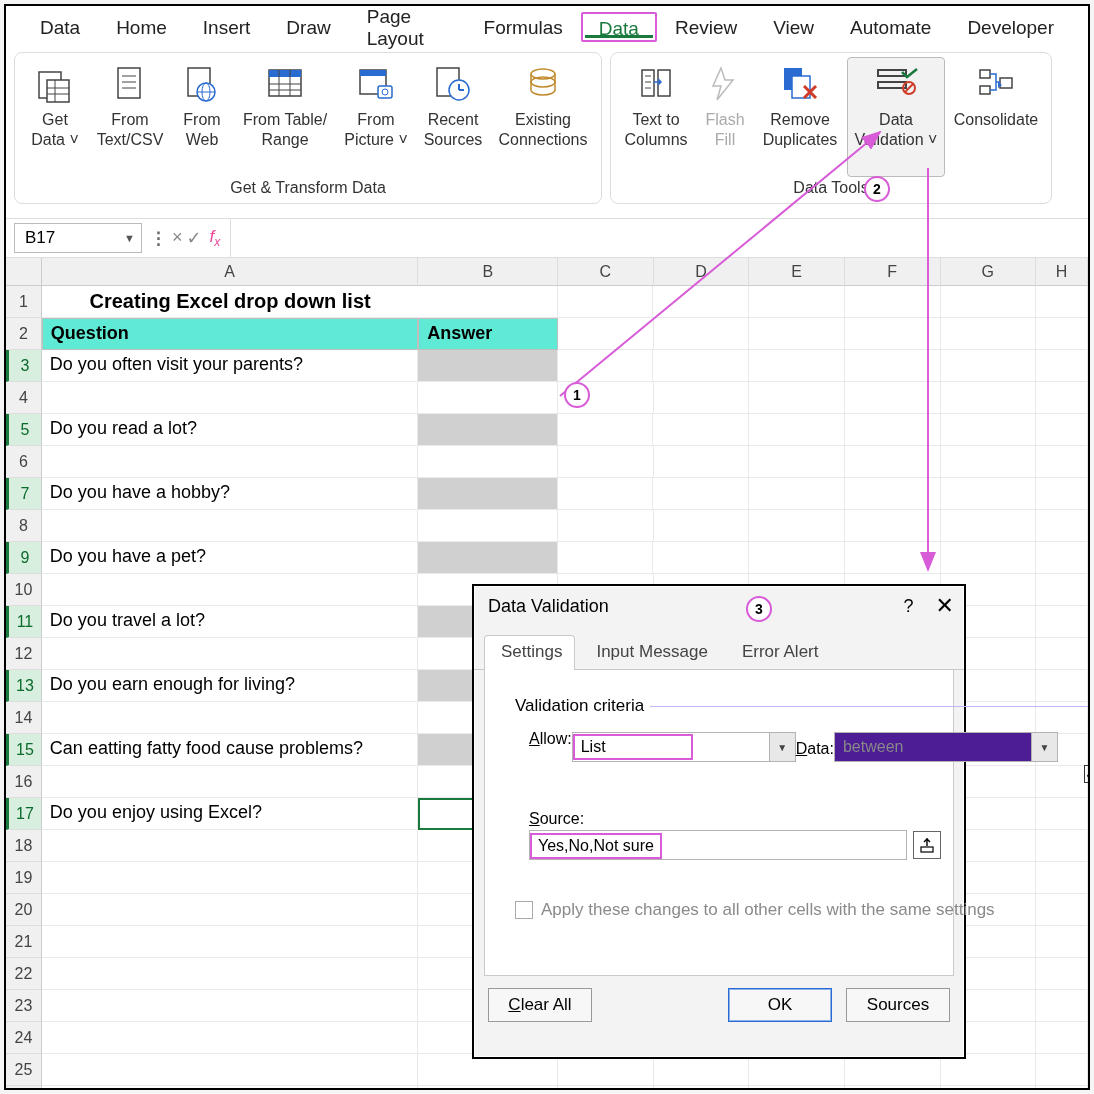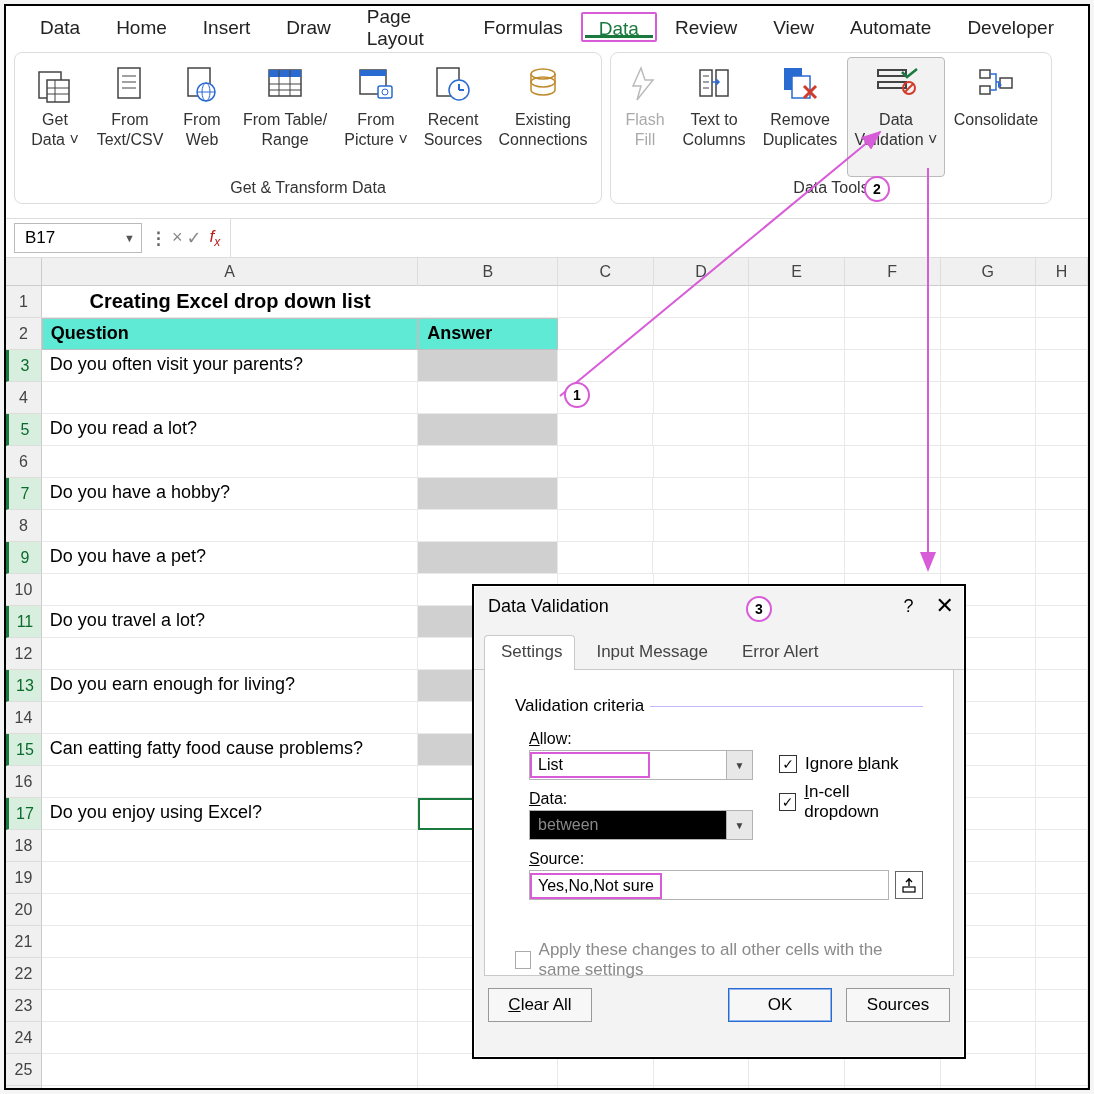--- a/index.html
+++ b/index.html
@@ -116,21 +116,21 @@
     height: 30px;
     display: flex;
     align-items: center;
     justify-content: space-between;
     padding: 0 6px 0 10px;
     font-size: 17px;
   }
   .nb-drop { font-size: 11px; color: #555; }
   .fbar .dots { width: 16px; text-align: center; color: #666; font-weight: bold; }
   .fbar .fx-btns { display: flex; gap: 4px; align-items: center; color: #888; padding: 0 6px; }
-  .fbar .fx-txt { font-style: italic; font-size: 17px; color: #b91c1c; padding: 0 4px; }
+  .fbar .fx-txt { font-style: italic; font-size: 17px; color: #ec4899; padding: 0 4px; }
   .fbar .formula {
     flex: 1;
     border-left: 1px solid #ddd;
     height: 100%;
     padding: 6px 10px;
     font-size: 17px;
   }
   
   .sheet {
     position: relative;
@@ -262,33 +262,33 @@
   }
   legend {
     font-size: 17px;
     padding: 0 6px 0 0;
   }
   .fldrow {
     display: flex;
     margin: 6px 0 2px 14px;
     align-items: center;
   }
-  .fldcol { display: flex; flex-direction: column; }
+  .fldcol { display: flex; flex-direction: row; }
   .fldlbl { font-size: 16px; }
   .selectbox {
     width: 224px;
     height: 30px;
     border: 1px solid #b3b3b3;
     display: flex;
     align-items: center;
     justify-content: space-between;
     background: #fff;
     margin-top: 2px;
   }
-  .selectbox.dis { background: #000000; color: #888; }
+  .selectbox.dis { background: #4c1d95; color: #888; }
   .selectbox .sv { padding: 0 8px; font-size: 16px; }
   .selectbox .dd {
     width: 26px; height: 100%;
     background: #e8e8e8;
     border-left: 1px solid #b3b3b3;
     display: flex; align-items: center; justify-content: center;
     font-size: 10px; color: #444;
   }
   .selectbox.hl .sv {
     border: 2px solid #d85bd8;
@@ -483,46 +483,46 @@
             </div>
           <div style="white-space:pre-line">Existing
 Connections</div>
         </div>
       </div>
       <div class="group-label">Get &amp; Transform Data</div>
     </div>
 
     <div class="ribbongroup">
       <div class="btns">
-        <div class="ribbonbtn disabled" style="width:56px">
-          <div class="ico">
-              <span>
-            <svg width="40" height="40">
-                  <path d="M16 4 l-8 18 h8 l-4 14 l16 -20 h-8 z" fill="none" stroke="#bbb" stroke-width="1.5"></path>
-                </svg>
-          </span>
-            </div>
-          <div style="white-space:pre-line">Flash
-Fill</div>
-        </div>
         <div class="ribbonbtn" style="width:78px">
           <div class="ico">
               <span>
             <svg width="40" height="40">
                   <rect x="6" y="6" width="12" height="26" fill="none" stroke="#444" stroke-width="1.5"></rect>
                   <rect x="22" y="6" width="12" height="26" fill="none" stroke="#444" stroke-width="1.5"></rect>
                   <path d="M18 18 h6 m-2 -3 l3 3 l-3 3" fill="none" stroke="#2a6bd1" stroke-width="1.5"></path>
                   <line x1="9" y1="12" x2="15" y2="12" stroke="#444"></line>
                   <line x1="9" y1="18" x2="15" y2="18" stroke="#444"></line>
                   <line x1="9" y1="24" x2="15" y2="24" stroke="#444"></line>
                 </svg>
           </span>
             </div>
           <div style="white-space:pre-line">Text to
 Columns</div>
+        </div>
+        <div class="ribbonbtn disabled" style="width:56px">
+          <div class="ico">
+              <span>
+            <svg width="40" height="40">
+                  <path d="M16 4 l-8 18 h8 l-4 14 l16 -20 h-8 z" fill="none" stroke="#bbb" stroke-width="1.5"></path>
+                </svg>
+          </span>
+            </div>
+          <div style="white-space:pre-line">Flash
+Fill</div>
         </div>
         <div class="ribbonbtn" style="width:90px">
           <div class="ico">
               <span>
             <svg width="40" height="40">
                   <rect x="4" y="4" width="18" height="22" fill="#2a6bd1"></rect>
                   <rect x="12" y="12" width="18" height="22" fill="#fff" stroke="#2a6bd1" stroke-width="1.5"></rect>
                   <line x1="24" y1="22" x2="36" y2="34" stroke="#d13c2a" stroke-width="3"></line>
                   <line x1="36" y1="22" x2="24" y2="34" stroke="#d13c2a" stroke-width="3"></line>
                 </svg>

